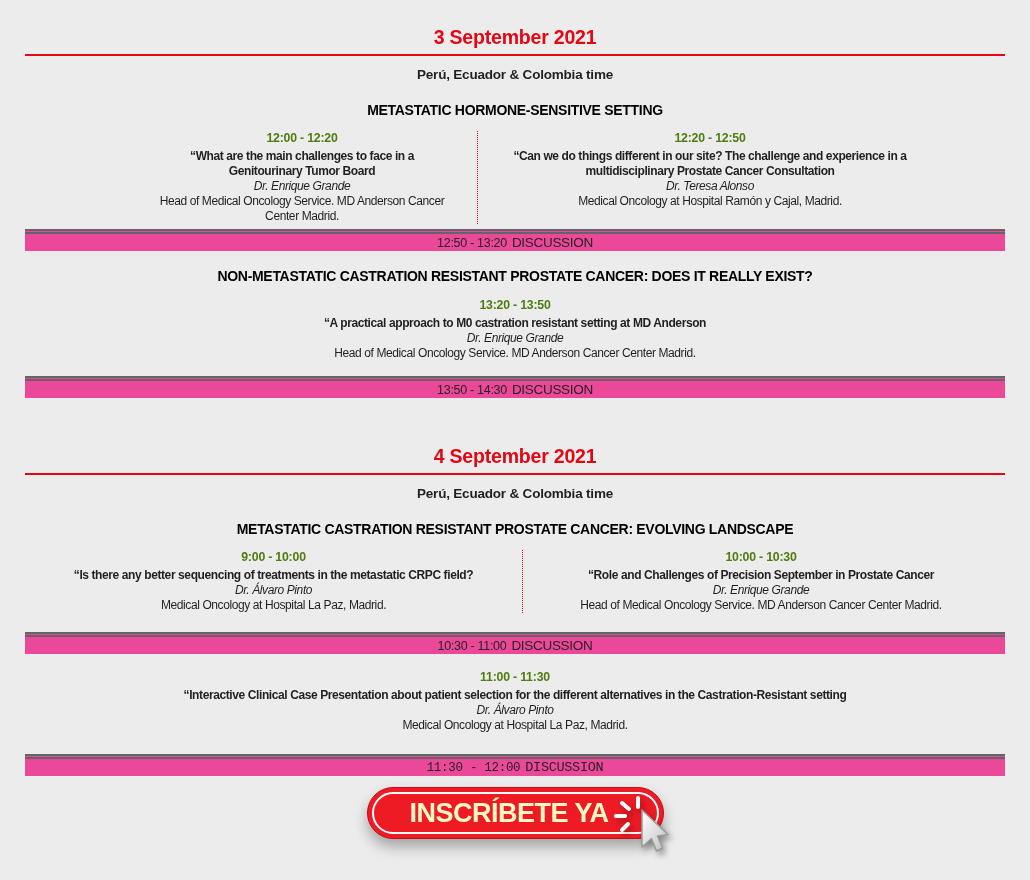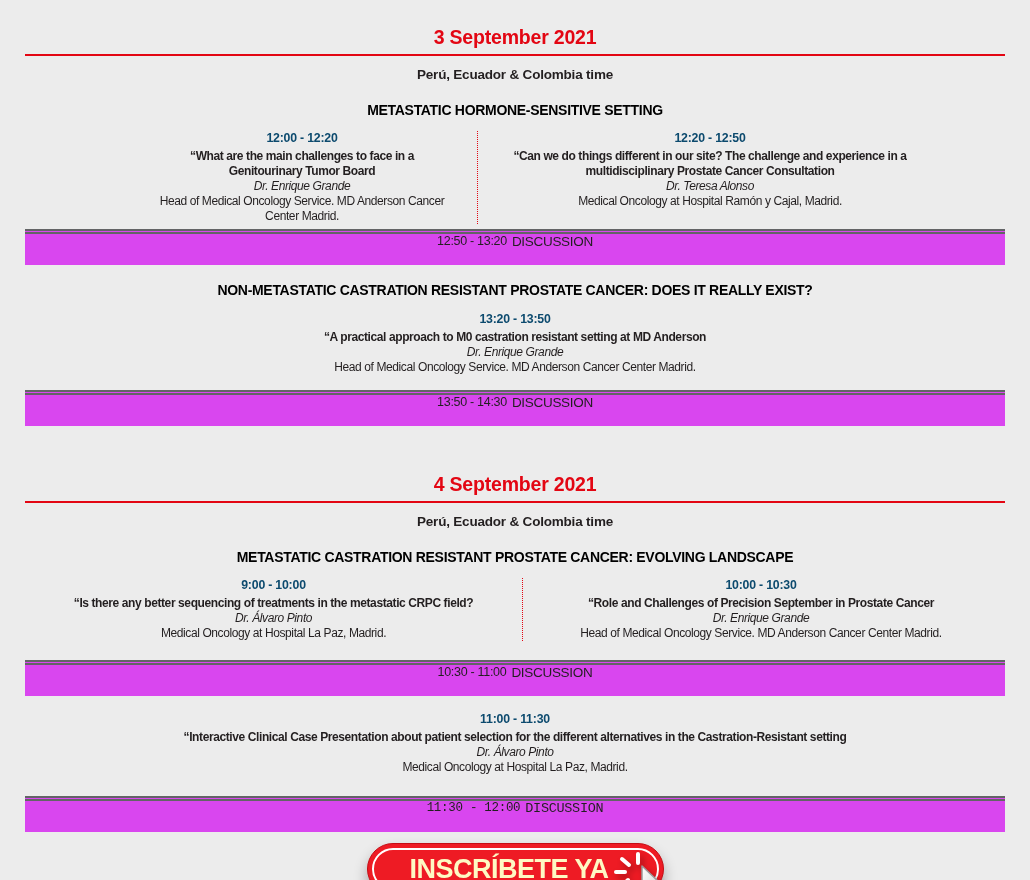--- a/index.html
+++ b/index.html
@@ -48,21 +48,21 @@
     letter-spacing: -0.3px;
   }
   
   .talk {
     text-align: center;
     font-size: 12px;
     line-height: 15px;
     letter-spacing: -0.4px;
   }
   .talk-time {
-    color: #0c4a6e;
+    color: #4d7c0f;
     font-weight: bold;
     font-size: 12.3px;
     margin-bottom: 3px;
     letter-spacing: -0.2px;
   }
   .talk-title { font-weight: bold; }
   .talk-speaker { font-style: italic; }
   .talk-inner { margin: 0 auto; }
   .row { display: flex; align-items: flex-start; }
   .row-day1 { margin-top: 13px; padding-left: 127px; min-height: 93px; }
@@ -75,25 +75,25 @@
   .row-day2 .col-2 { width: 472px; margin-left: 2px; }
   .divider-v {
     width: 0;
     border-left: 1px dotted #e30613;
     align-self: stretch;
   }
   .single-talk { margin-left: 40px; margin-right: 40px; }
   
   .band {
     margin: 0 25px;
-    background: #d946ef;
+    background: #ec4899;
     border-top: 5px double #636466;
-    height: 36px;
+    height: 22px;
     display: flex;
-    align-items: flex-start;
+    align-items: center;
     justify-content: center;
     letter-spacing: -0.3px;
   }
   .band-time { font-size: 12.5px; margin-right: 5px; }
   .band-label { font-size: 13.5px; }
   
   .mt-heading1 { margin-top: 19px; }
   .mt-band1 { margin-top: 5px; }
   .mt-heading2 { margin-top: 17px; }
   .mt-talk-single { margin-top: 14px; }

